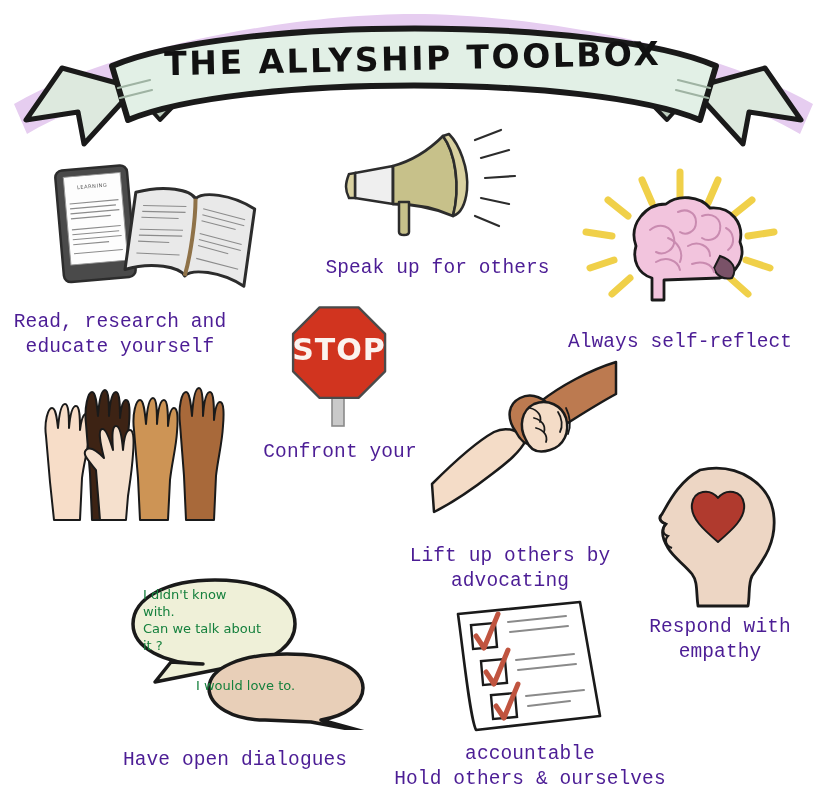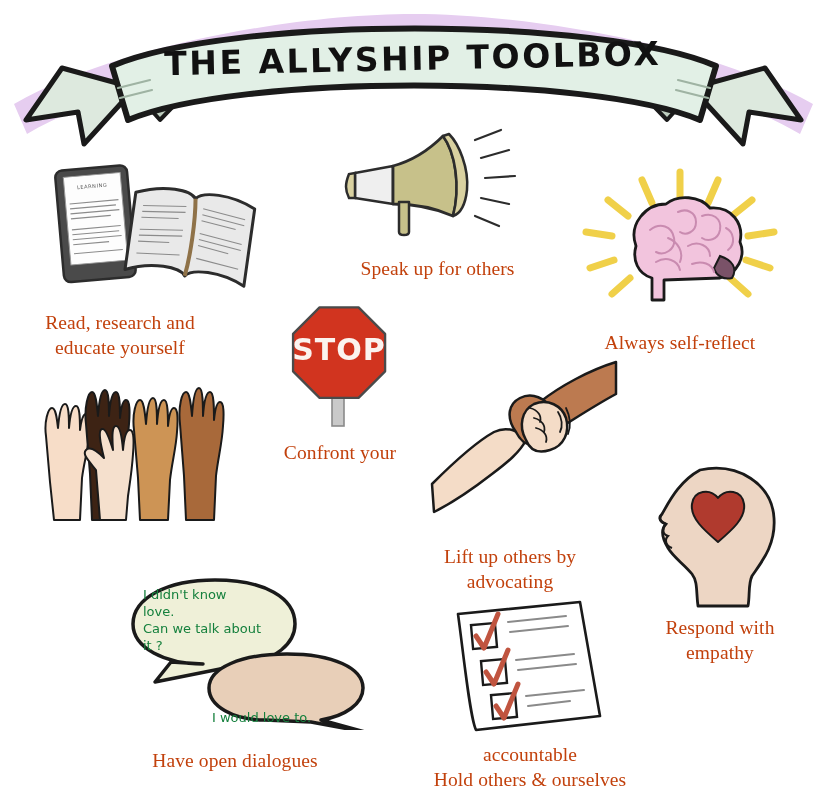--- a/index.html
+++ b/index.html
@@ -4,22 +4,22 @@
 <style>
   html,body{margin:0;padding:0;}
   body{
     width:827px;height:800px;background:#ffffff;
     font-family:"Liberation Sans", sans-serif;
     overflow:hidden;position:relative;
   }
   #canvas{position:relative;width:827px;height:800px;}
   .abs{position:absolute;}
   .caption{
-    position:absolute;text-align:center;color:#c2410c;
-    font-family:Liberation Serif, serif;
+    position:absolute;text-align:center;color:#4c1d95;
+    font-family:Liberation Mono, monospace;
     font-size:19.5px;line-height:25px;letter-spacing:.1px;
   }
   .hand-text{
     font-family:"DejaVu Sans", sans-serif;
     font-size:13px;line-height:17px;color:#15803d;
   }
 
   
   #banner{left:0;top:8px;width:827px;height:145px;}
 
@@ -209,25 +209,25 @@
     <div>Respond with</div>
     <div>empathy</div>
   </div>
 
   <svg class="abs" id="bubbles" viewBox="0 0 270 160">
     <path d="M88 94 C 50 94, 18 78, 18 54 C 18 28, 52 10, 100 10 C 150 10, 180 28, 180 54 C 180 74, 160 90, 130 94 L 40 112 L 56 92 Z" fill="#eff0d8" stroke="#1a1a1a" stroke-width="3.5" stroke-linejoin="round"></path>
     <path d="M150 150 C 118 150, 94 136, 94 118 C 94 98, 126 84, 172 84 C 218 84, 248 98, 248 118 C 248 134, 230 146, 206 150 L 250 162 L 196 152 Z" fill="#e8cfb8" stroke="#1a1a1a" stroke-width="3.5" stroke-linejoin="round"></path>
   </svg>
   <div class="abs hand-text" style="left:143px;top:586px;width:130px;">
     <div>I didn't know</div>
-    <div>love.</div>
+    <div>with.</div>
     <div>Can we talk about</div>
     <div>it ?</div>
   </div>
-  <div class="abs hand-text" style="left:212px;top:677px;width:150px;margin-top:32px;">
+  <div class="abs hand-text" style="left:196px;top:677px;width:150px;">
     <div>I would love to.</div>
   </div>
   <div class="caption" style="left:110px;top:748px;width:250px;">
     <div>Have open dialogues</div>
   </div>
 
   <svg class="abs" id="checklist" viewBox="0 0 180 140">
     <path d="M18 16 L 140 4 L 160 118 L 36 132 C 30 120, 24 60, 18 16 Z" fill="#ffffff" stroke="#1a1a1a" stroke-width="2.6" stroke-linejoin="round"></path>
     <g fill="none" stroke="#1a1a1a" stroke-width="2.4">
       <rect x="32" y="26" width="24" height="24" transform="rotate(-5 44 38)"></rect>

